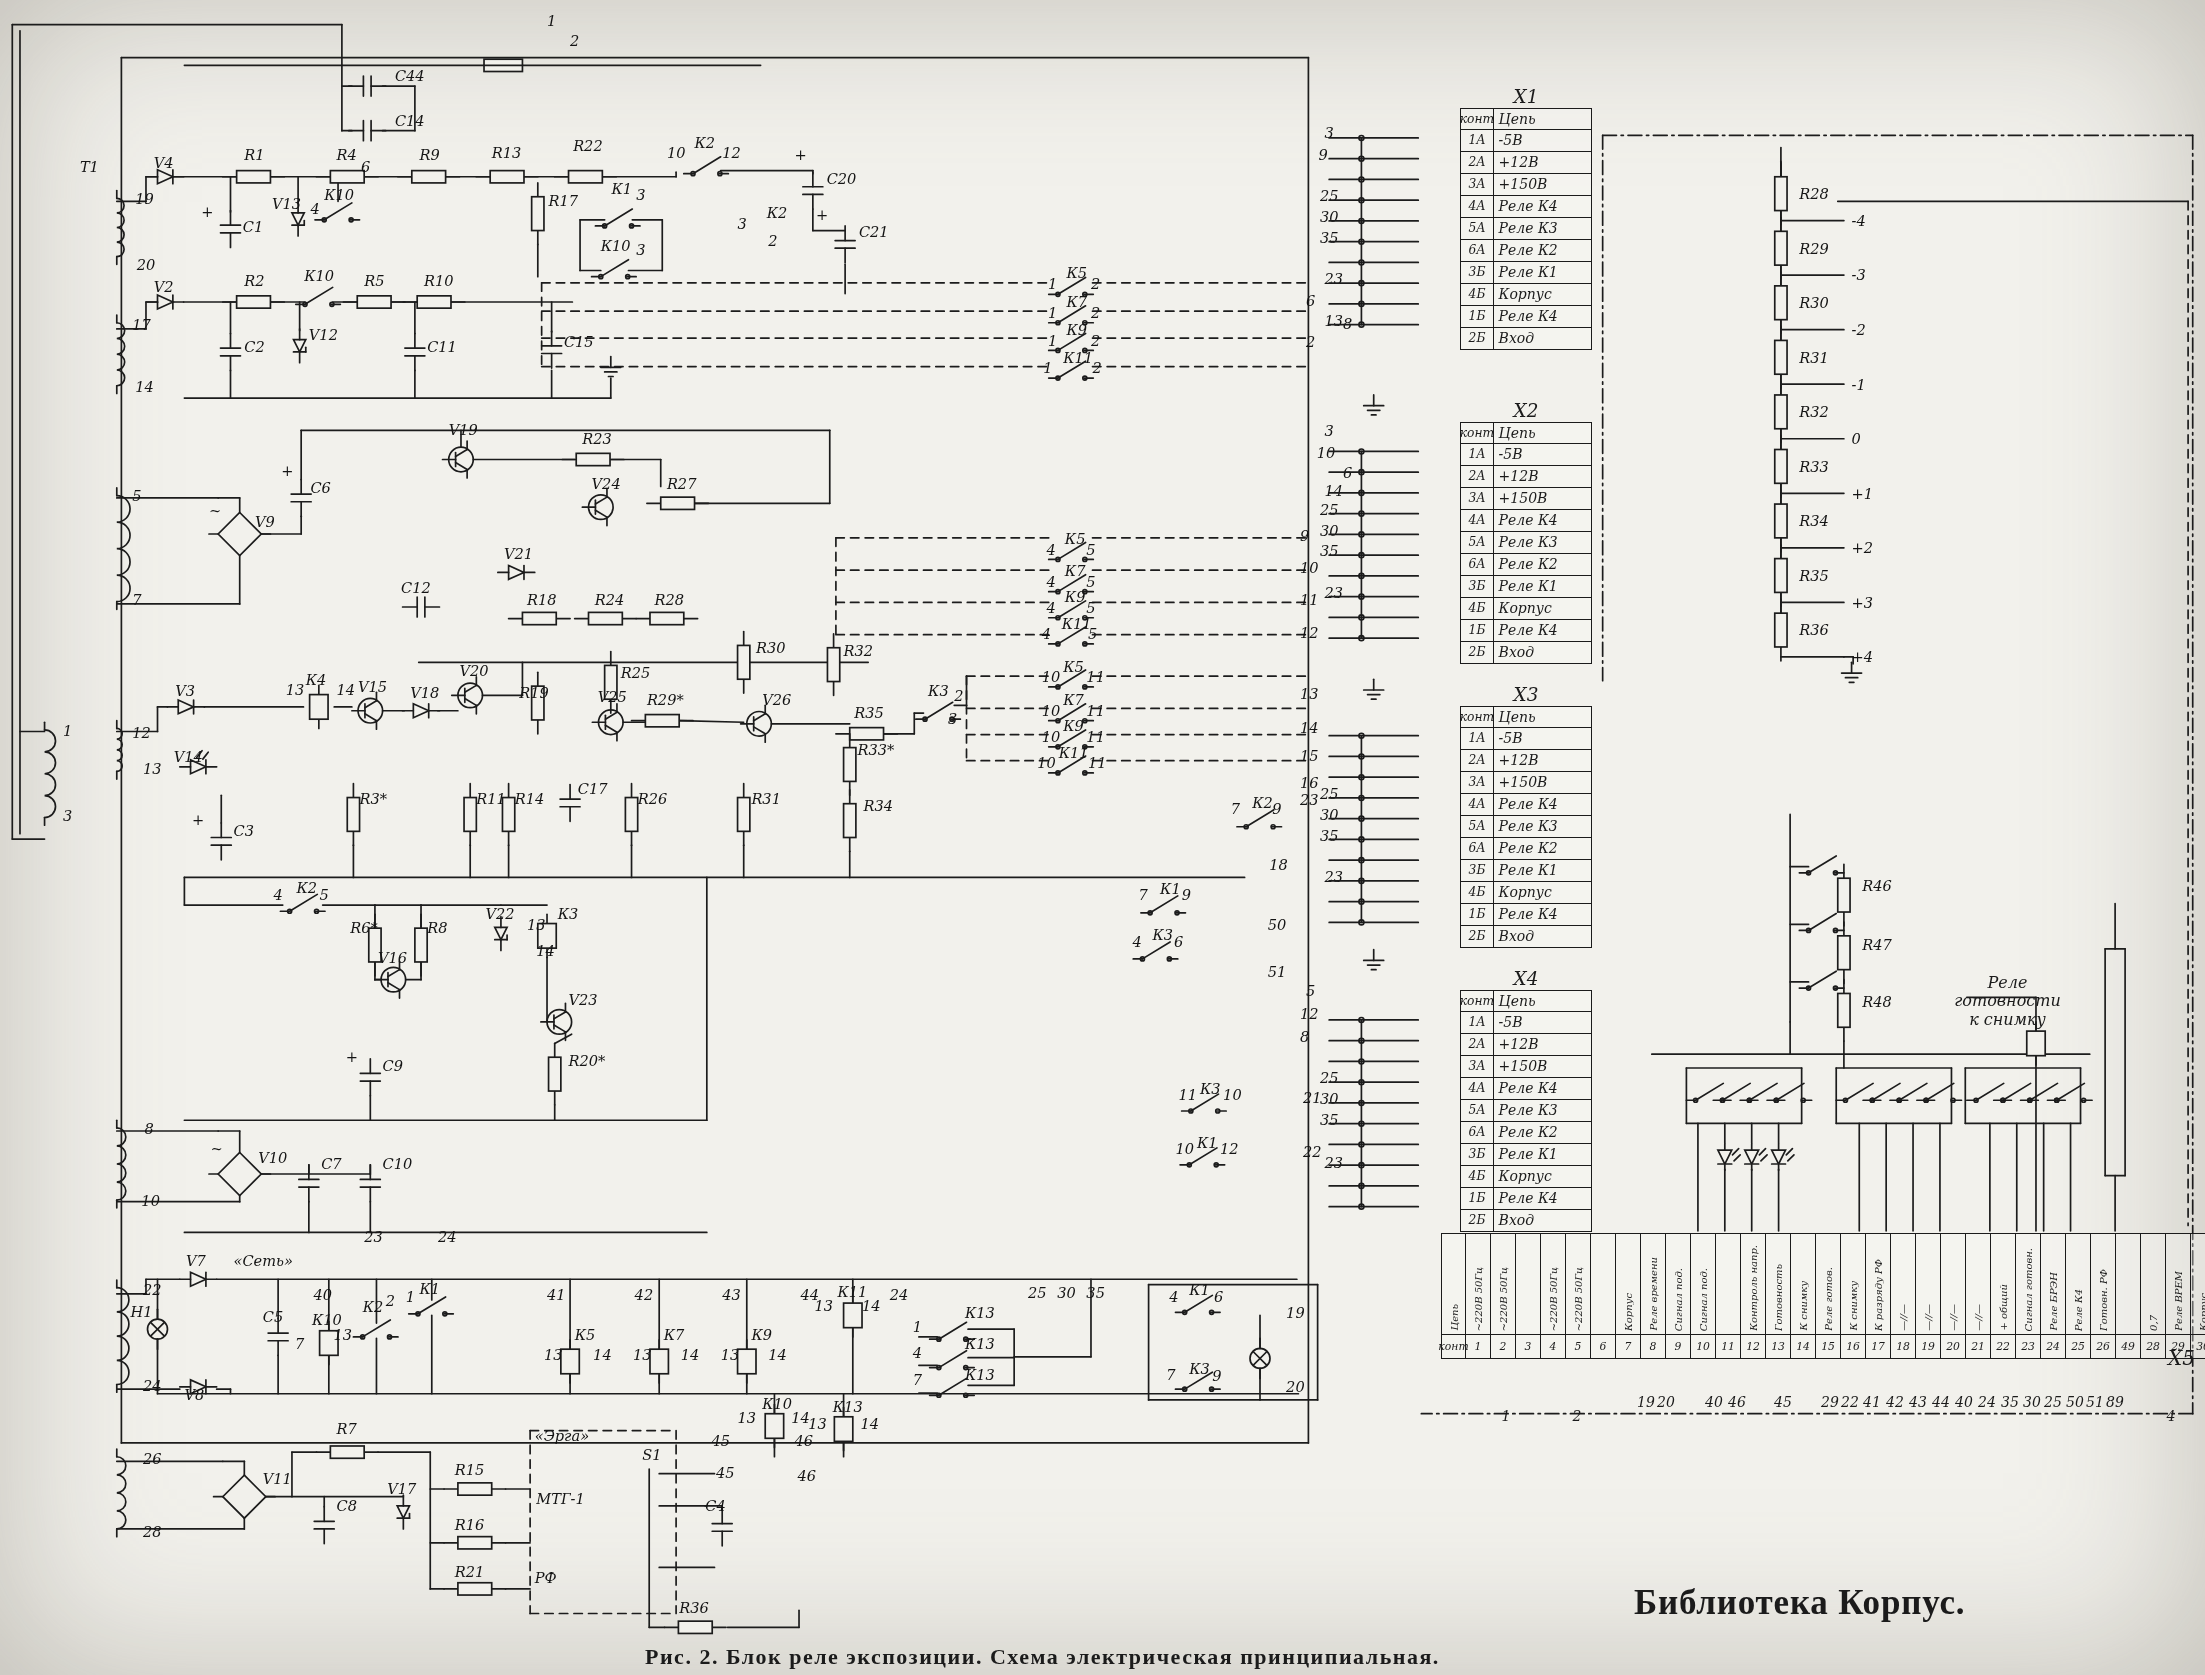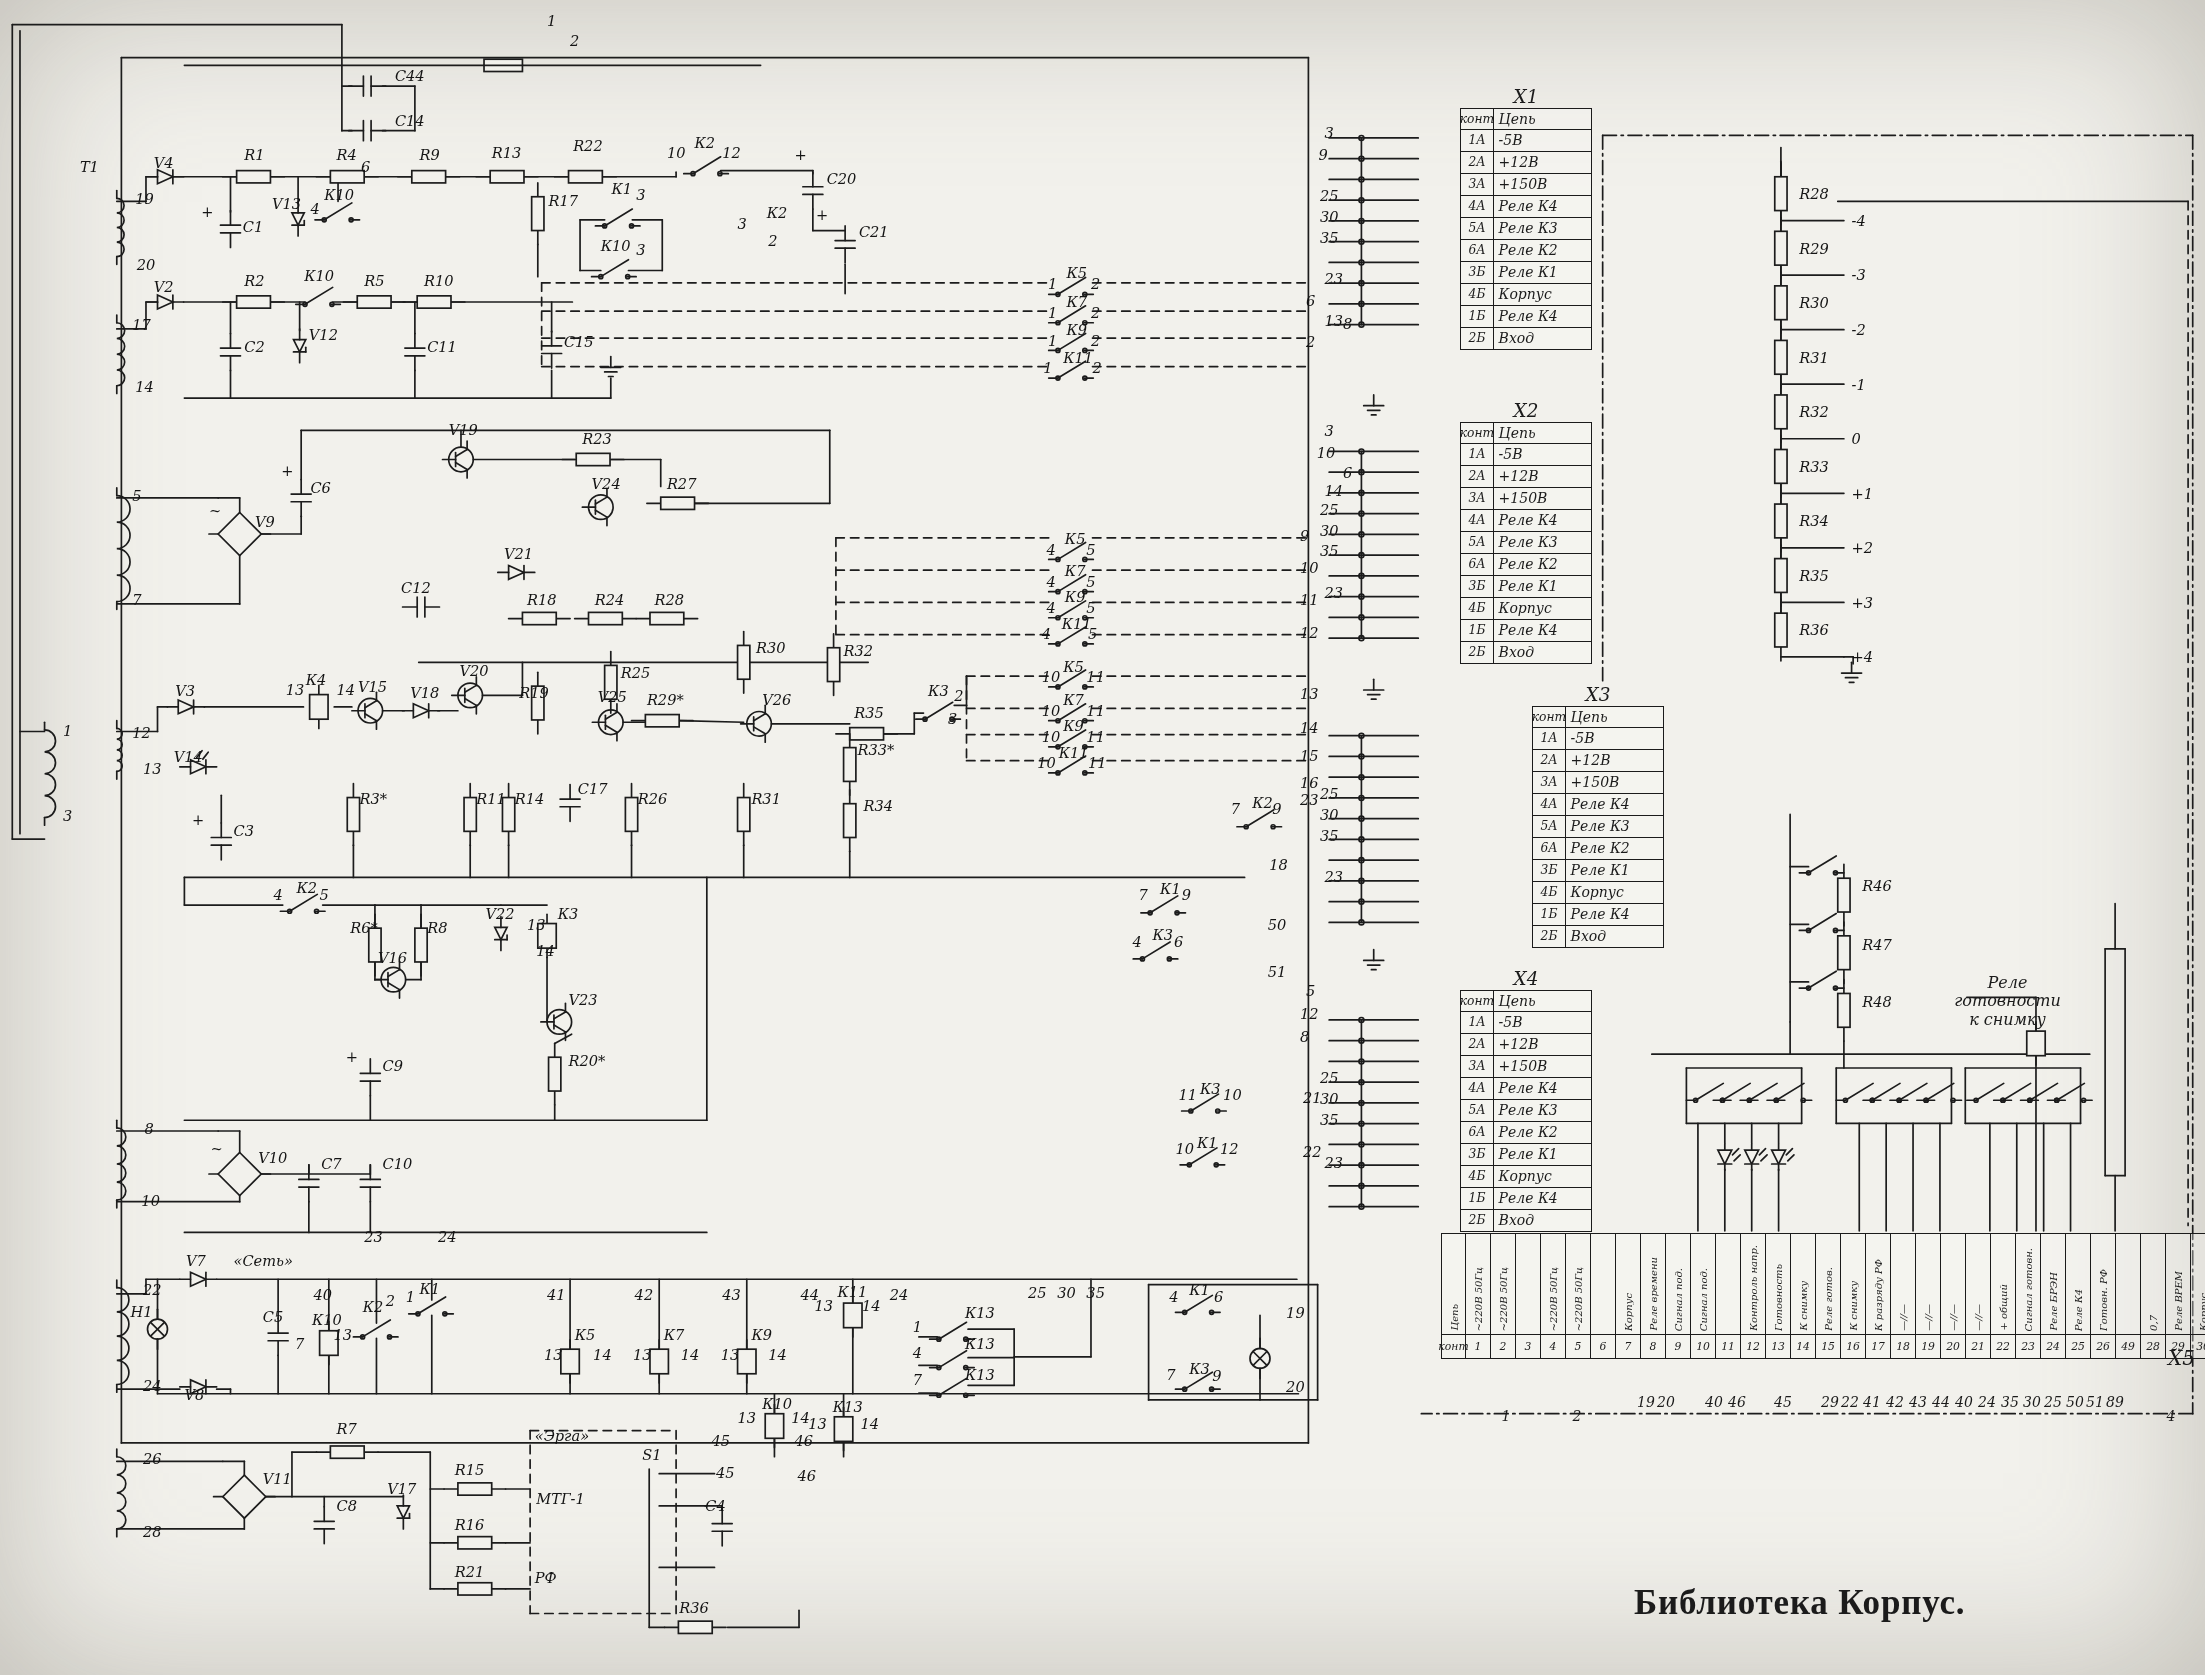--- a/index.html
+++ b/index.html
@@ -1483,21 +1483,21 @@
         <div class="xrow">
           <span class="xpin">1Б</span>
           <span class="xcir">Реле К4</span>
         </div>
         <div class="xrow">
           <span class="xpin">2Б</span>
           <span class="xcir">Вход</span>
         </div>
       </div>
   </div>
-  <div class="xtable" style="left:1492px;top:684px">
+  <div class="xtable" style="left:1420px;top:684px">
     <div class="xtitle">Х3</div>
     <div class="xgrid">
         <div class="xrow head">
           <span class="xpin">конт</span>
           <span class="xcir">Цепь</span>
         </div>
         <div class="xrow">
           <span class="xpin">1А</span>
           <span class="xcir">-5В</span>
         </div>
@@ -1777,20 +1777,21 @@
         <div class="x5pin">30</div>
       </div>
     </div>
   <div id="x5-title">Х5</div>
 
   <div id="ready-label">Реле
 готовности
 к снимку</div>
 
   <div id="watermark">Библиотека Корпус.</div>
+  <div id="caption">Рис. 2. Блок реле экспозиции. Схема электрическая принципиальная.</div>
 
 <span class="free-num" style="left: 1506px; top: 1408px;">1</span>
     <span class="free-num" style="left: 1577px; top: 1408px;">2</span>
     <span class="free-num" style="left: 1646px; top: 1394px;">19</span>
     <span class="free-num" style="left: 1666px; top: 1394px;">20</span>
     <span class="free-num" style="left: 1714px; top: 1394px;">40</span>
     <span class="free-num" style="left: 1737px; top: 1394px;">46</span>
     <span class="free-num" style="left: 1783px; top: 1394px;">45</span>
     <span class="free-num" style="left: 1830px; top: 1394px;">29</span>
     <span class="free-num" style="left: 1850px; top: 1394px;">22</span>

